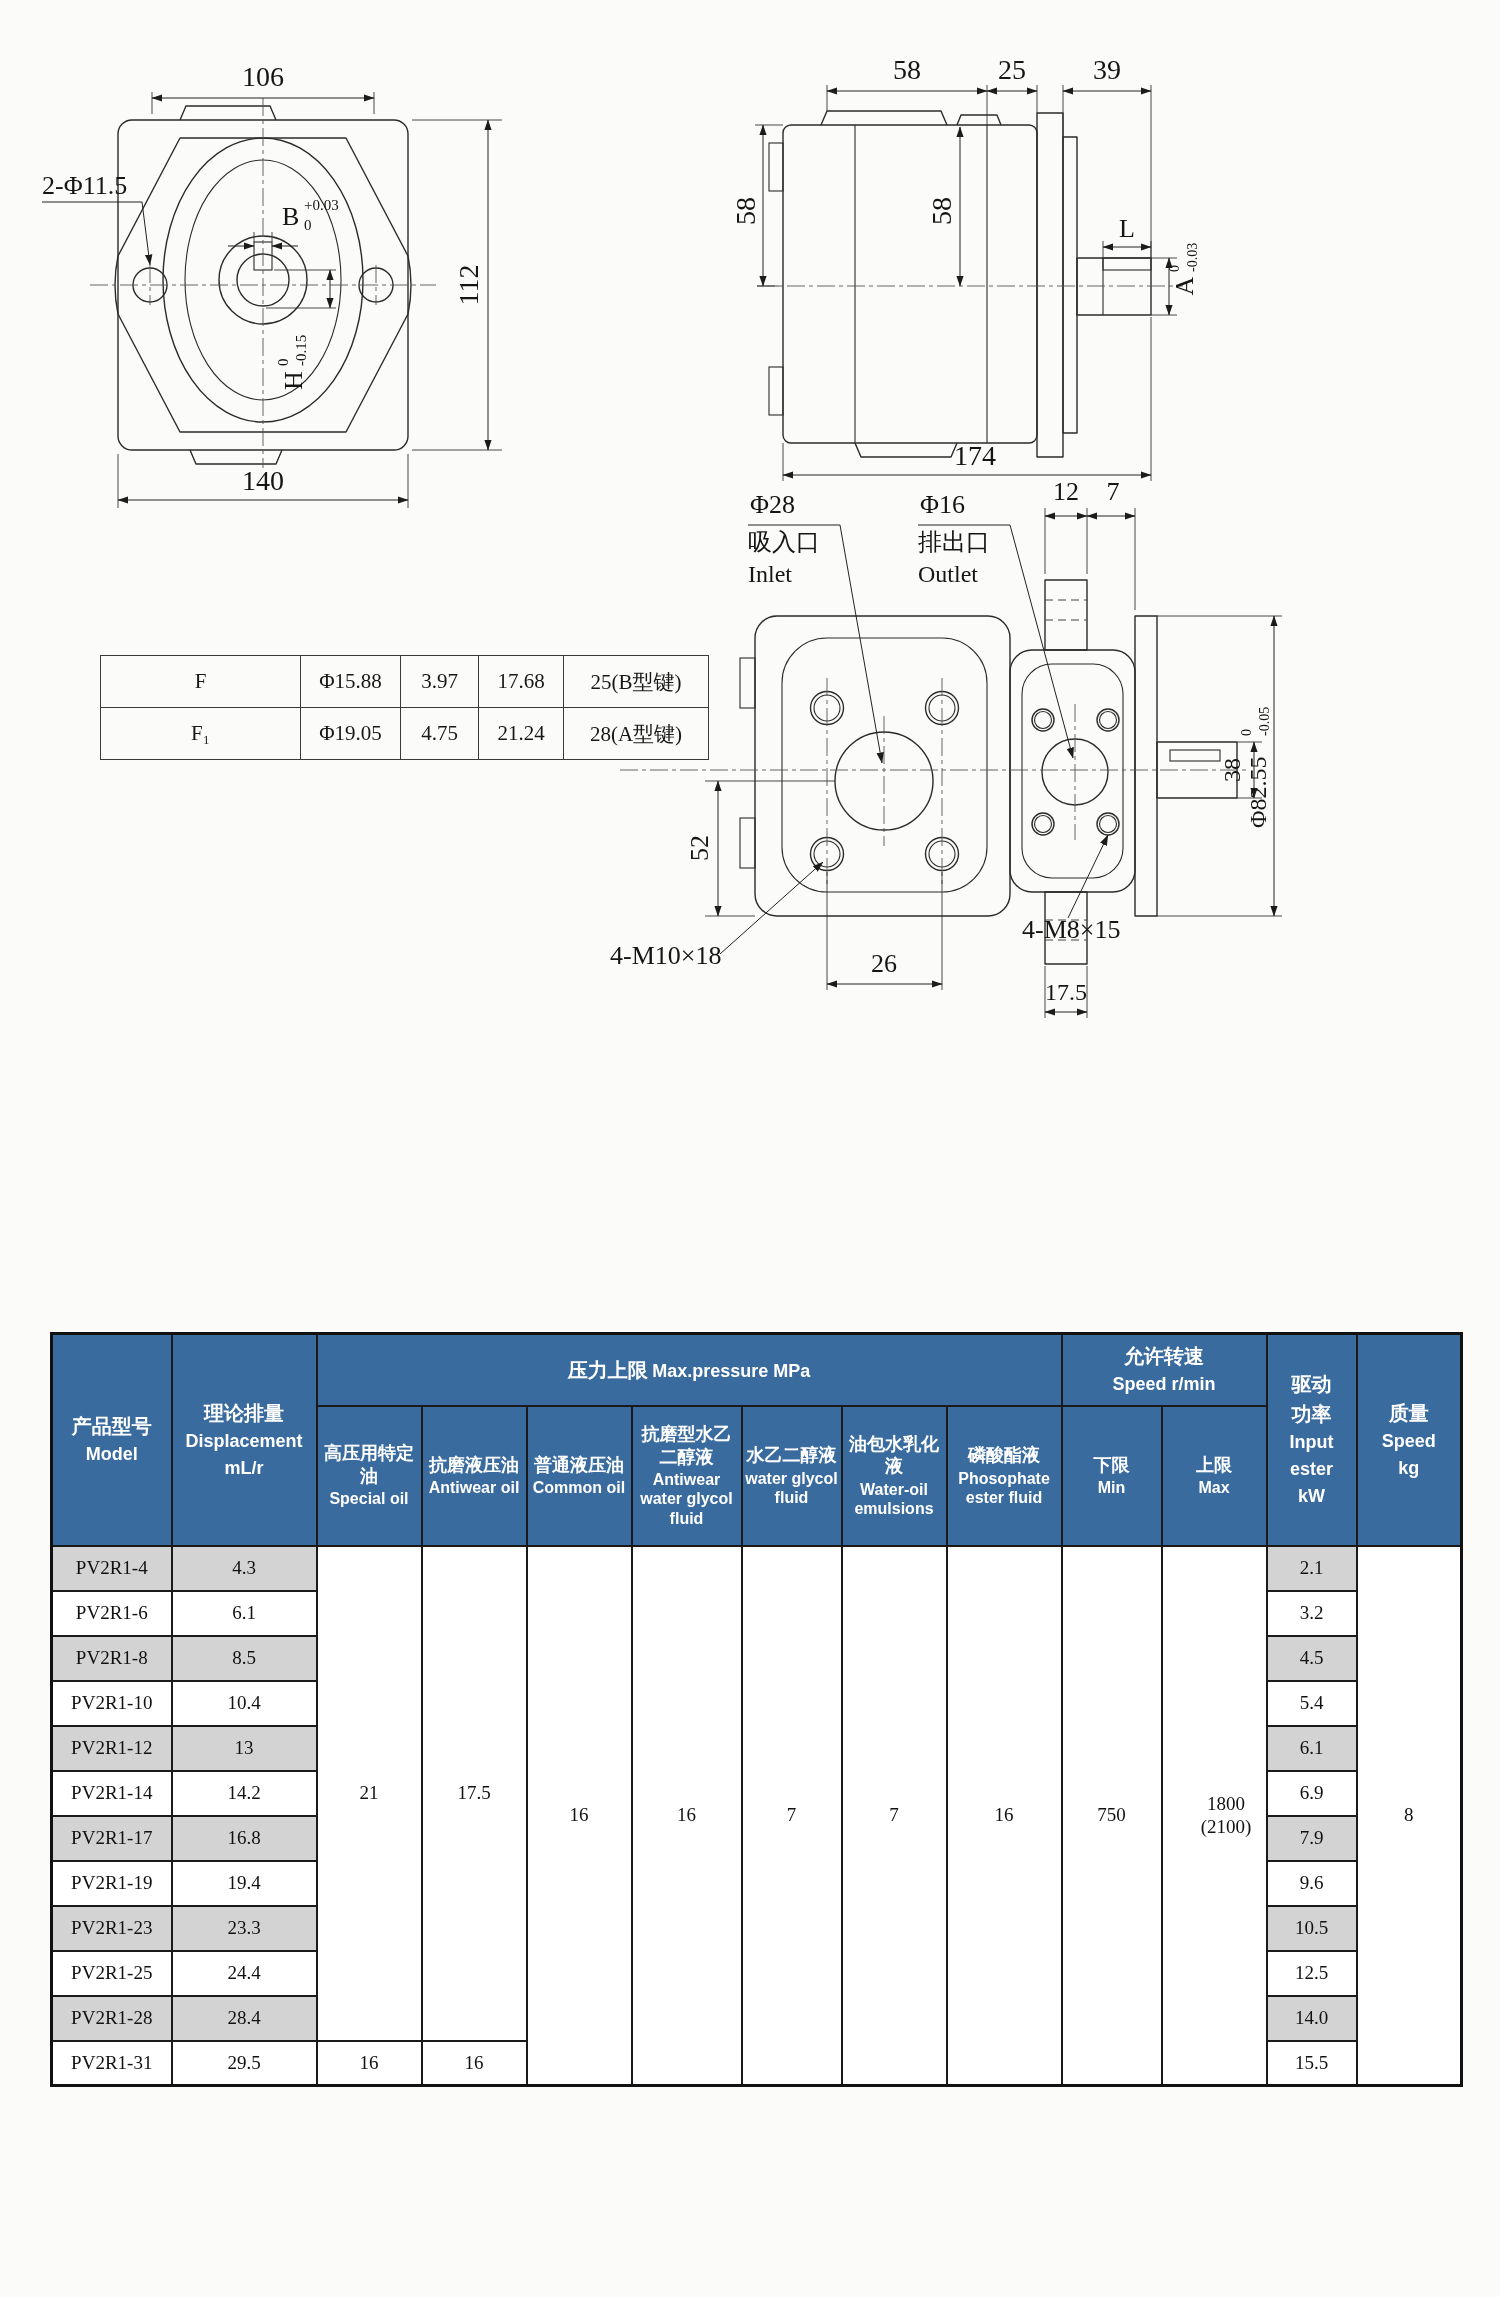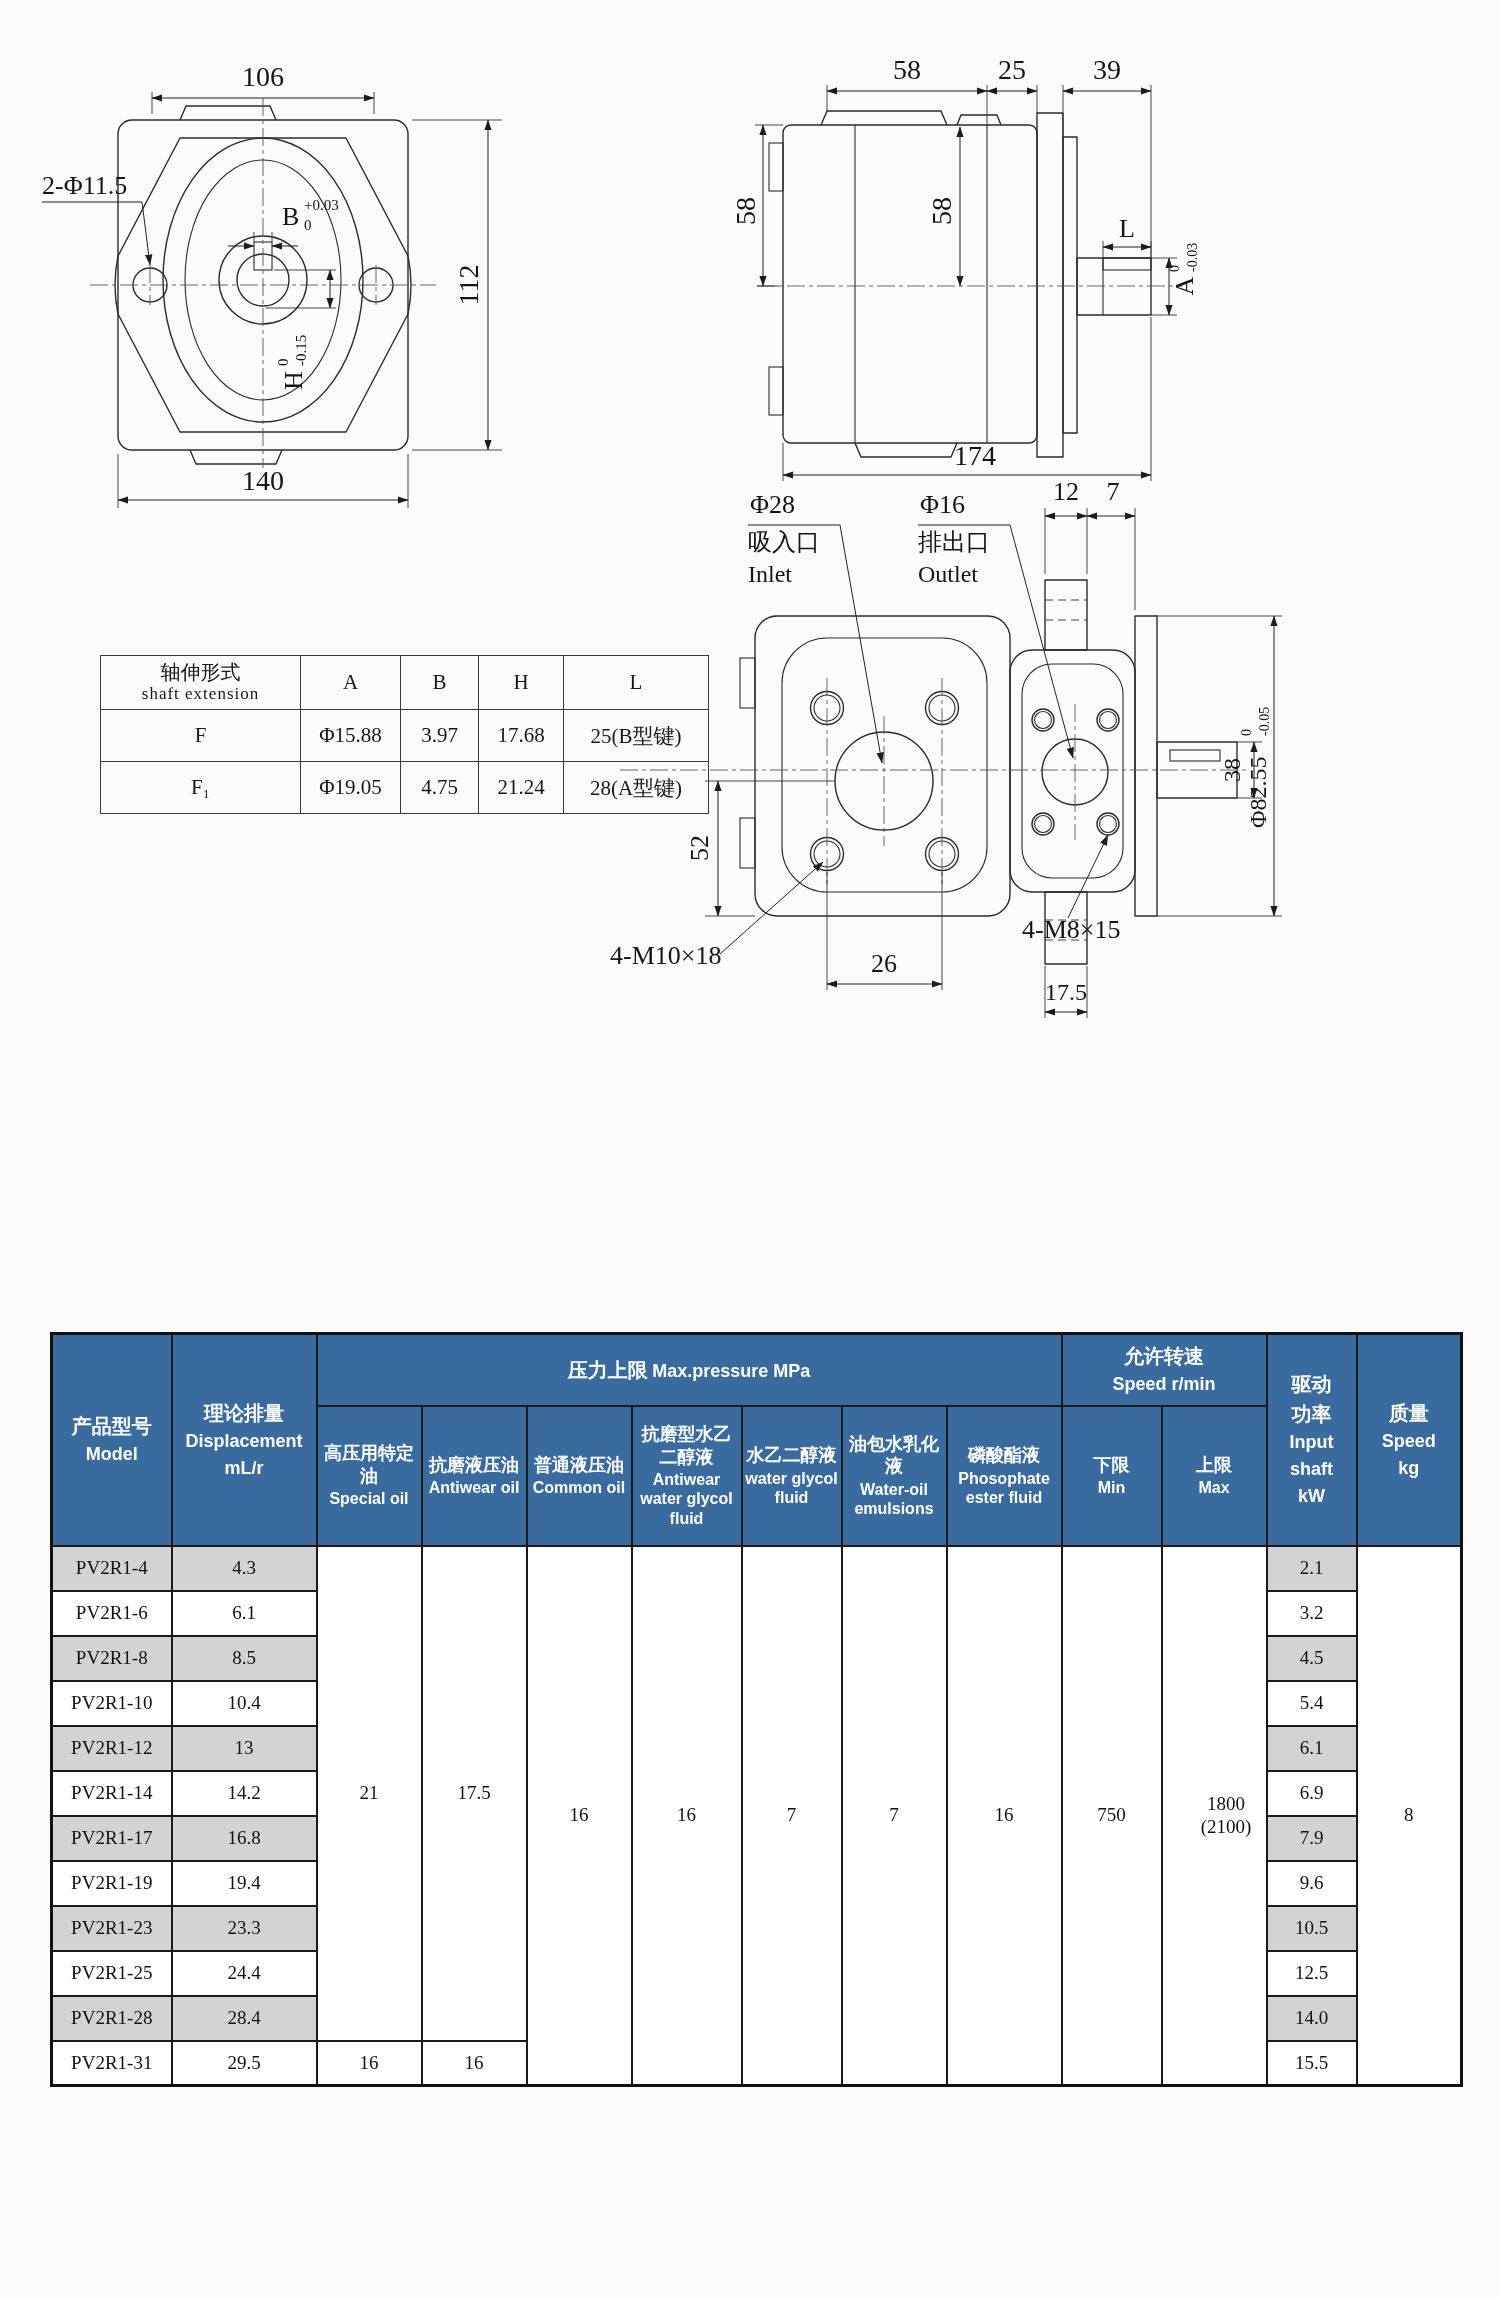--- a/index.html
+++ b/index.html
@@ -284,30 +284,20 @@
 
 <table id="shaft-table">
   <colgroup>
       <col style="width:200px">
       <col style="width:100px">
       <col style="width:78px">
       <col style="width:85px">
       <col style="width:145px">
     </colgroup>
   <tbody>
-      <tr style="height:54px">
-    <th>
-      <div class="sh-cn">轴伸形式</div>
-      <div class="sh-en">shaft extension</div>
-    </th>
-    <th class="sh-v">A</th>
-    <th class="sh-v">B</th>
-    <th class="sh-v">H</th>
-    <th class="sh-v">L</th>
-  </tr>
   <tr style="height:52px">
     <td class="sh-v">F</td>
     <td class="sh-v">Φ15.88</td>
     <td class="sh-v">3.97</td>
     <td class="sh-v">17.68</td>
     <td class="sh-v">25(B型键)</td>
   </tr>
   <tr style="height:52px">
     <td class="sh-v">F₁</td>
     <td class="sh-v">Φ19.05</td>
@@ -350,21 +340,21 @@
       <span class="hen">Max.pressure MPa</span>
     </th>
     <th colspan="2">
       <div class="hcn">允许转速</div>
       <div class="hen">Speed r/min</div>
     </th>
     <th rowspan="2">
       <div class="hcn">驱动</div>
       <div class="hcn">功率</div>
       <div class="hen">Input</div>
-      <div class="hen">shaft</div>
+      <div class="hen">ester</div>
       <div class="hen">kW</div>
     </th>
     <th rowspan="2">
       <div class="hcn">质量</div>
       <div class="hen">Speed</div>
       <div class="hen">kg</div>
     </th>
   </tr>
   <tr style="height:140px">
     <th>

